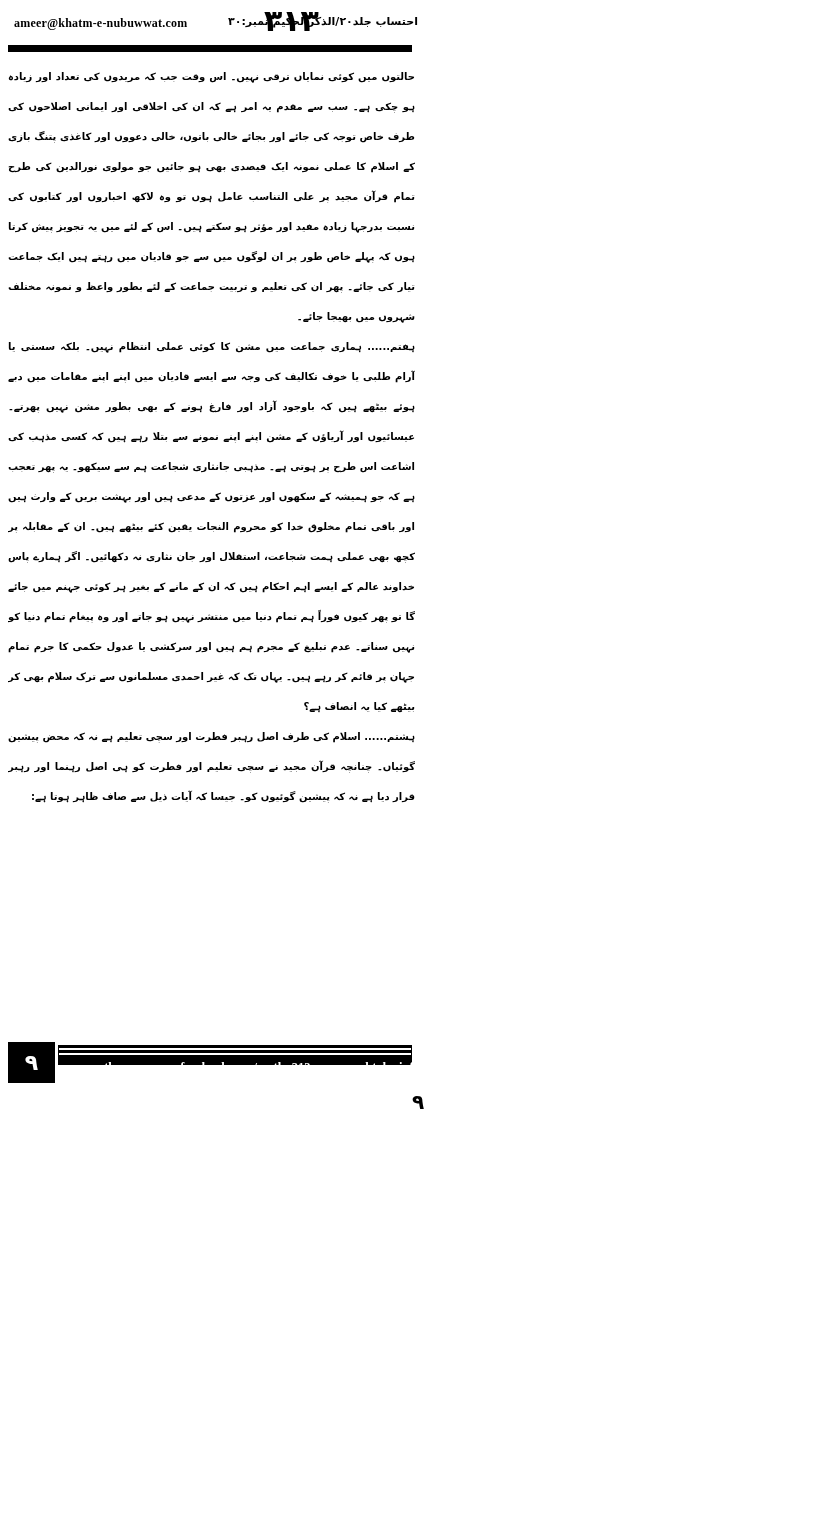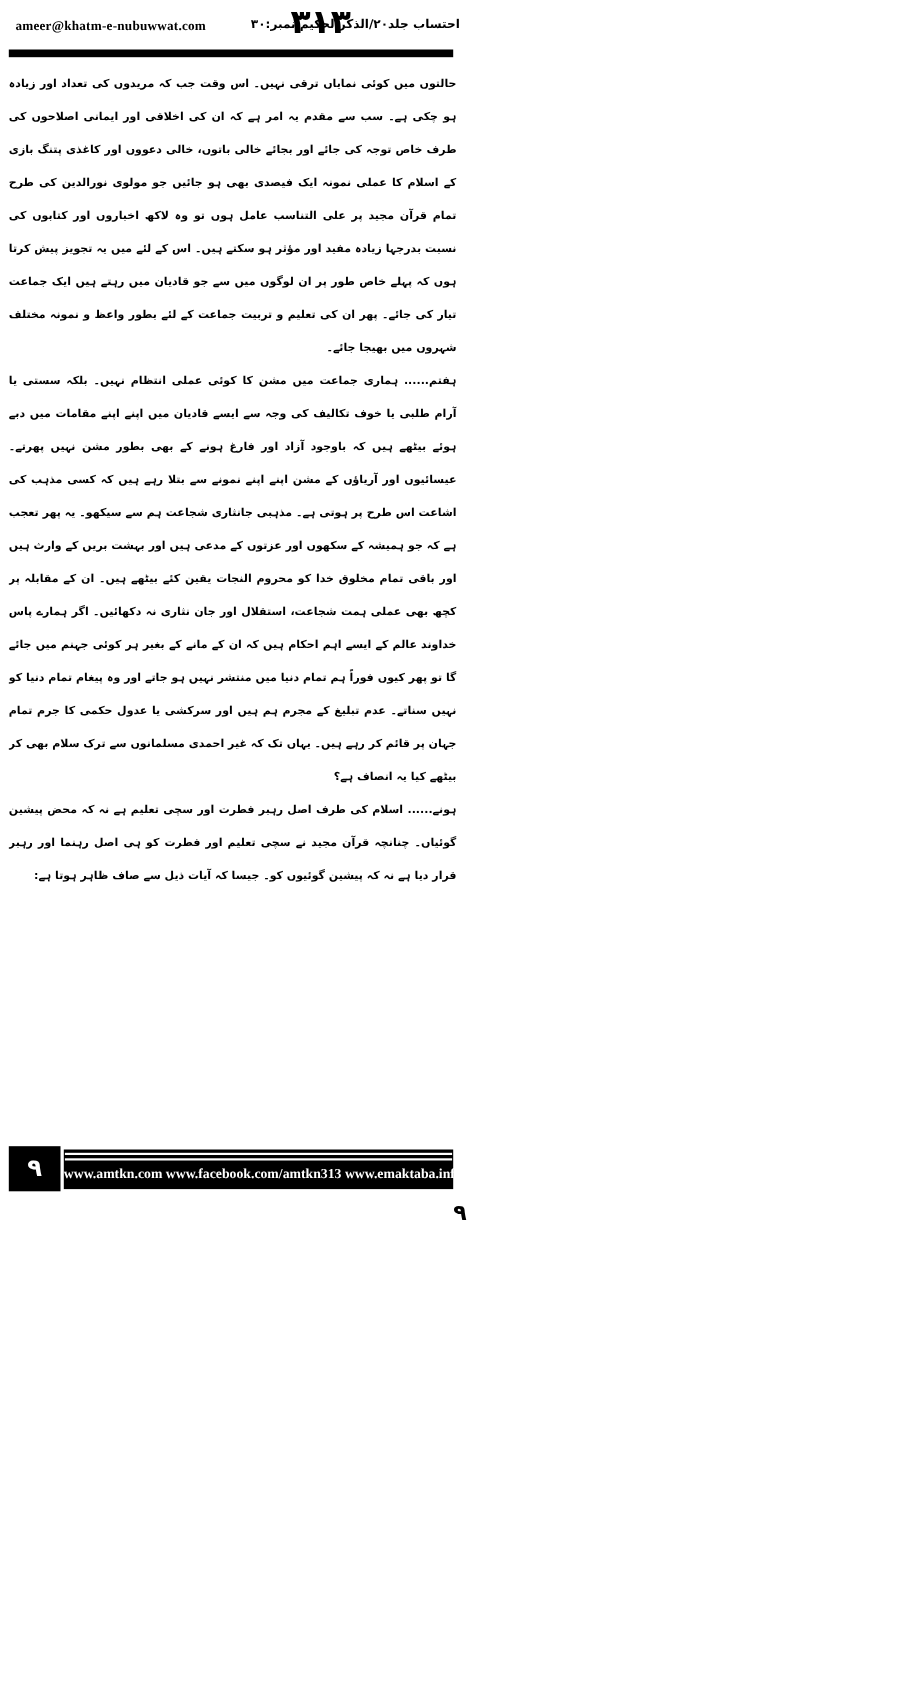--- a/index.html
+++ b/index.html
@@ -44,21 +44,21 @@
   .body-text p{margin:0;padding:0;}
   .lead{letter-spacing:.5px;}
   
   .ftr-badge{
     position:absolute;left:8px;top:1042px;width:47px;height:41px;
     background:#000;color:#fff;
     display:flex;align-items:center;justify-content:center;
     font-weight:bold;font-size:22px;
   }
   .ftr-bar{
-    position:absolute;left:58px;top:1045px;width:354px;height:36px;
+    position:absolute;left:58px;top:1045px;width:354px;height:20px;
     background:#000;
   }
   .ftr-line{height:2px;background:#fff;margin:0 1px;}
   .ftr-line.first{margin-top:3px;}
   .ftr-line.second{margin-top:3px;}
   .ftr-links{
     display:block;text-align:center;
     color:#fff;font-family:"Liberation Serif",serif;
     font-weight:bold;font-size:12.5px;line-height:24px;
     white-space:nowrap;
@@ -76,21 +76,21 @@
   <div>
     <span class="hdr-email">ameer@khatm-e-nubuwwat.com</span>
     <span class="hdr-pagenum">۳۱۳</span>
     <span class="hdr-title" dir="rtl">احتساب جلد۲۰/الذکرالحکیم نمبر:۳۰</span>
   </div>
   <div class="hdr-rule"></div>
 
   <div class="body-text">
     <p><span>حالتوں میں کوئی نمایاں ترقی نہیں۔ اس وقت جب کہ مریدوں کی تعداد اور زیادہ ہو چکی ہے۔ سب سے مقدم یہ امر ہے کہ ان کی اخلاقی اور ایمانی اصلاحوں کی طرف خاص توجہ کی جائے اور بجائے خالی باتوں، خالی دعووں اور کاغذی پتنگ بازی کے اسلام کا عملی نمونہ ایک فیصدی بھی ہو جائیں جو مولوی نورالدین کی طرح تمام قرآن مجید پر علی التناسب عامل ہوں تو وہ لاکھ اخباروں اور کتابوں کی نسبت بدرجہا زیادہ مفید اور مؤثر ہو سکتے ہیں۔ اس کے لئے میں یہ تجویز پیش کرتا ہوں کہ پہلے خاص طور پر ان لوگوں میں سے جو قادیان میں رہتے ہیں ایک جماعت تیار کی جائے۔ پھر ان کی تعلیم و تربیت جماعت کے لئے بطور واعظ و نمونہ مختلف شہروں میں بھیجا جائے۔</span></p>
     <p><span class="lead">ہفتم......</span> <span>ہماری جماعت میں مشن کا کوئی عملی انتظام نہیں۔ بلکہ سستی یا آرام طلبی یا خوف تکالیف کی وجہ سے ایسے قادیان میں اپنے اپنے مقامات میں دبے ہوئے بیٹھے ہیں کہ باوجود آزاد اور فارغ ہونے کے بھی بطور مشن نہیں پھرتے۔ عیسائیوں اور آریاؤں کے مشن اپنے اپنے نمونے سے بتلا رہے ہیں کہ کسی مذہب کی اشاعت اس طرح پر ہوتی ہے۔ مذہبی جانثاری شجاعت ہم سے سیکھو۔ یہ پھر تعجب ہے کہ جو ہمیشہ کے سکھوں اور عزتوں کے مدعی ہیں اور بہشت بریں کے وارث ہیں اور باقی تمام مخلوق خدا کو محروم النجات یقین کئے بیٹھے ہیں۔ ان کے مقابلہ پر کچھ بھی عملی ہمت شجاعت، استقلال اور جان نثاری نہ دکھائیں۔ اگر ہمارے پاس خداوند عالم کے ایسے اہم احکام ہیں کہ ان کے مانے کے بغیر ہر کوئی جہنم میں جائے گا تو پھر کیوں فوراً ہم تمام دنیا میں منتشر نہیں ہو جاتے اور وہ پیغام تمام دنیا کو نہیں سناتے۔ عدم تبلیغ کے مجرم ہم ہیں اور سرکشی یا عدول حکمی کا جرم تمام جہان پر قائم کر رہے ہیں۔ یہاں تک کہ غیر احمدی مسلمانوں سے ترک سلام بھی کر بیٹھے کیا یہ انصاف ہے؟</span></p>
-    <p><span class="lead">ہونے......</span> <span>اسلام کی طرف اصل رہبر فطرت اور سچی تعلیم ہے نہ کہ محض پیشین گوئیاں۔ چنانچہ قرآن مجید نے سچی تعلیم اور فطرت کو ہی اصل رہنما اور رہبر قرار دیا ہے نہ کہ پیشین گوئیوں کو۔ جیسا کہ آیات ذیل سے صاف ظاہر ہوتا ہے:</span>   </p>
+    <p><span class="lead">ہشتم......</span> <span>اسلام کی طرف اصل رہبر فطرت اور سچی تعلیم ہے نہ کہ محض پیشین گوئیاں۔ چنانچہ قرآن مجید نے سچی تعلیم اور فطرت کو ہی اصل رہنما اور رہبر قرار دیا ہے نہ کہ پیشین گوئیوں کو۔ جیسا کہ آیات ذیل سے صاف ظاہر ہوتا ہے:</span>   </p>
   </div>
 
   <div class="ftr-badge">۹</div>
   <div class="ftr-bar">
     <div class="ftr-line first"></div>
     <div class="ftr-line second"></div>
     <span class="ftr-links">www.amtkn.com www.facebook.com/amtkn313 www.emaktaba.info</span>
   </div>
 
   <span class="btm-pagenum">۹</span>

